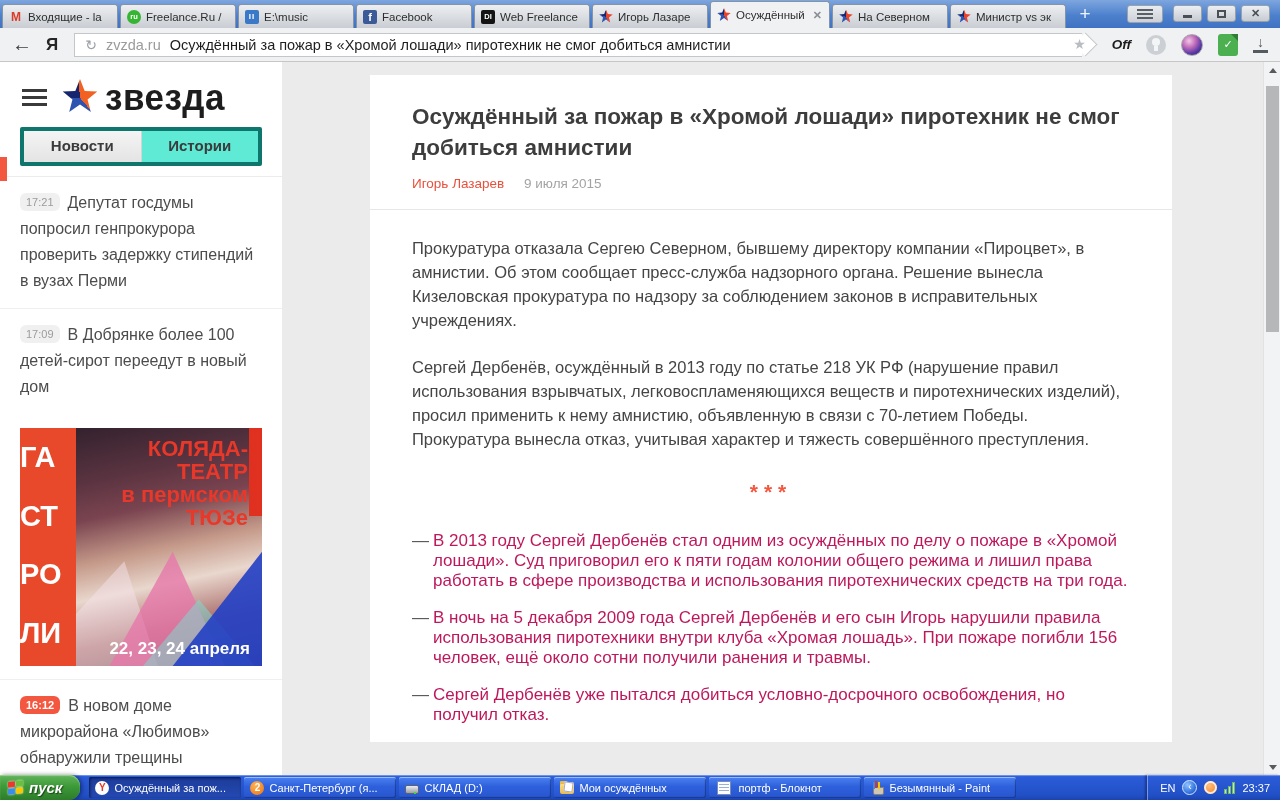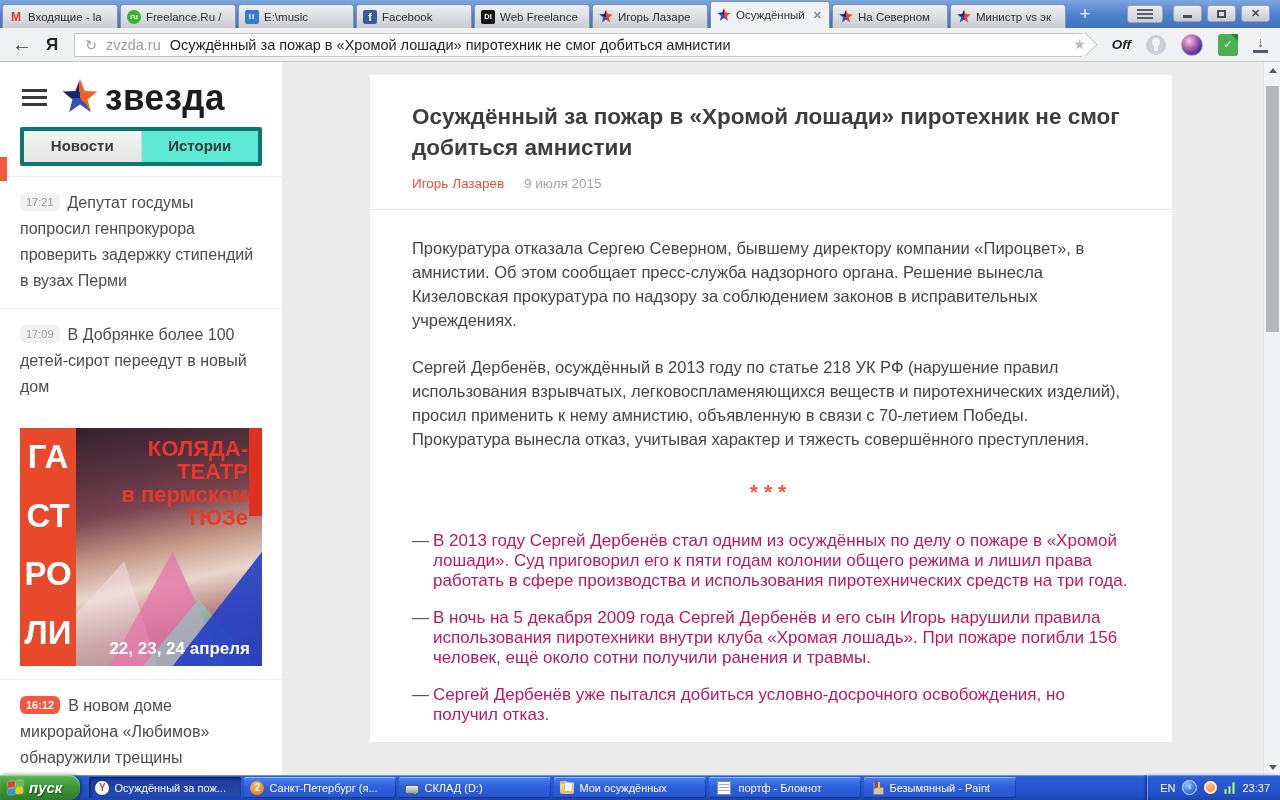--- a/index.html
+++ b/index.html
@@ -86,22 +86,22 @@
   
   .ad { margin:14px 20px 13px; width:242px; height:238px; position:relative; overflow:hidden; background:#3a2430; }
   .ad-photo { position:absolute; inset:0 0 0 56px;
       background:linear-gradient(168deg,#33222e 0%,#5a3340 20%,#7a4450 34%,#c59a8a 50%,#e9d7cd 63%,#a86a68 80%,#5a2f3a 100%); }
   .tri { position:absolute; inset:0; }
   .tri-pink { background:rgba(230,120,170,.8); clip-path:polygon(18% 100%,52% 52%,80% 100%); }
   .tri-blue { background:rgba(38,66,196,.92); clip-path:polygon(100% 52%,100% 100%,52% 100%); }
   .tri-teal { background:rgba(130,215,205,.55); clip-path:polygon(36% 100%,66% 72%,96% 100%); }
   .tri-light { background:rgba(244,226,234,.5); clip-path:polygon(0 78%,26% 56%,44% 100%,0 100%); }
   .ad-redcorner { position:absolute; right:0; top:0; width:13px; height:88px; background:#e03020; }
-  .ad-strip { position:absolute; left:0; top:0; bottom:0; width:56px; background:#e8492a; color:#fff; text-align:center;
-              font-size:33px; font-weight:700; line-height:58.5px; }
+  .ad-strip { position:absolute; left:0; top:0; bottom:0; width:56px; background:#e8492a; color:#fff; 
+              font-size:29px; font-weight:700; line-height:58.5px; }
   .ad-title { position:absolute; top:9px; left:60px; right:14px; text-align:right; color:#e8382a; font-weight:800;
               font-size:22px; line-height:23px; }
   .ad-dates { position:absolute; bottom:7px; left:60px; right:12px; text-align:right; color:#fff; font-weight:800; font-size:17px; }
 
   
   .article { position:absolute; left:370px; top:13px; width:802px; height:667px; background:#fff; }
   .a-head { padding:26px 42px 18px; border-bottom:1px solid #e7e7e7; }
   .a-title { font-size:22.5px; line-height:31px; font-weight:700; color:#3d3d3d; }
   .a-meta { margin-top:13px; font-size:13.5px; }
   .a-author { color:#e8503c; margin-right:16px; }

